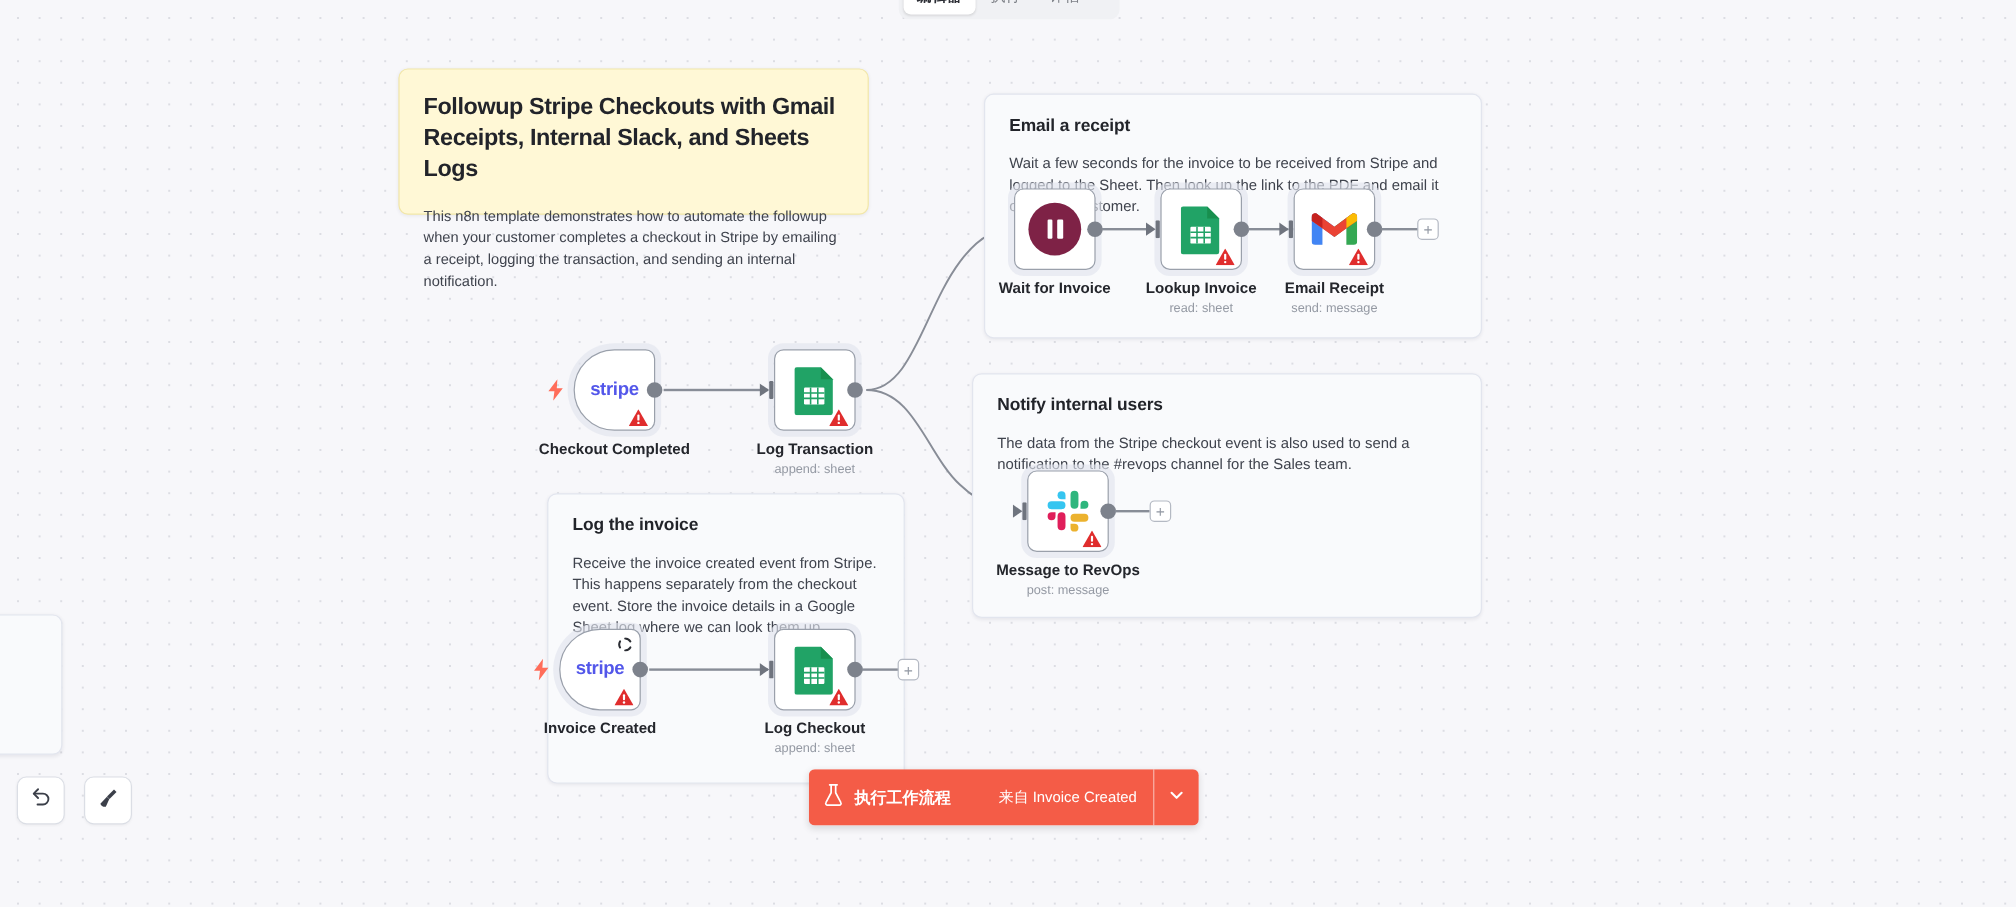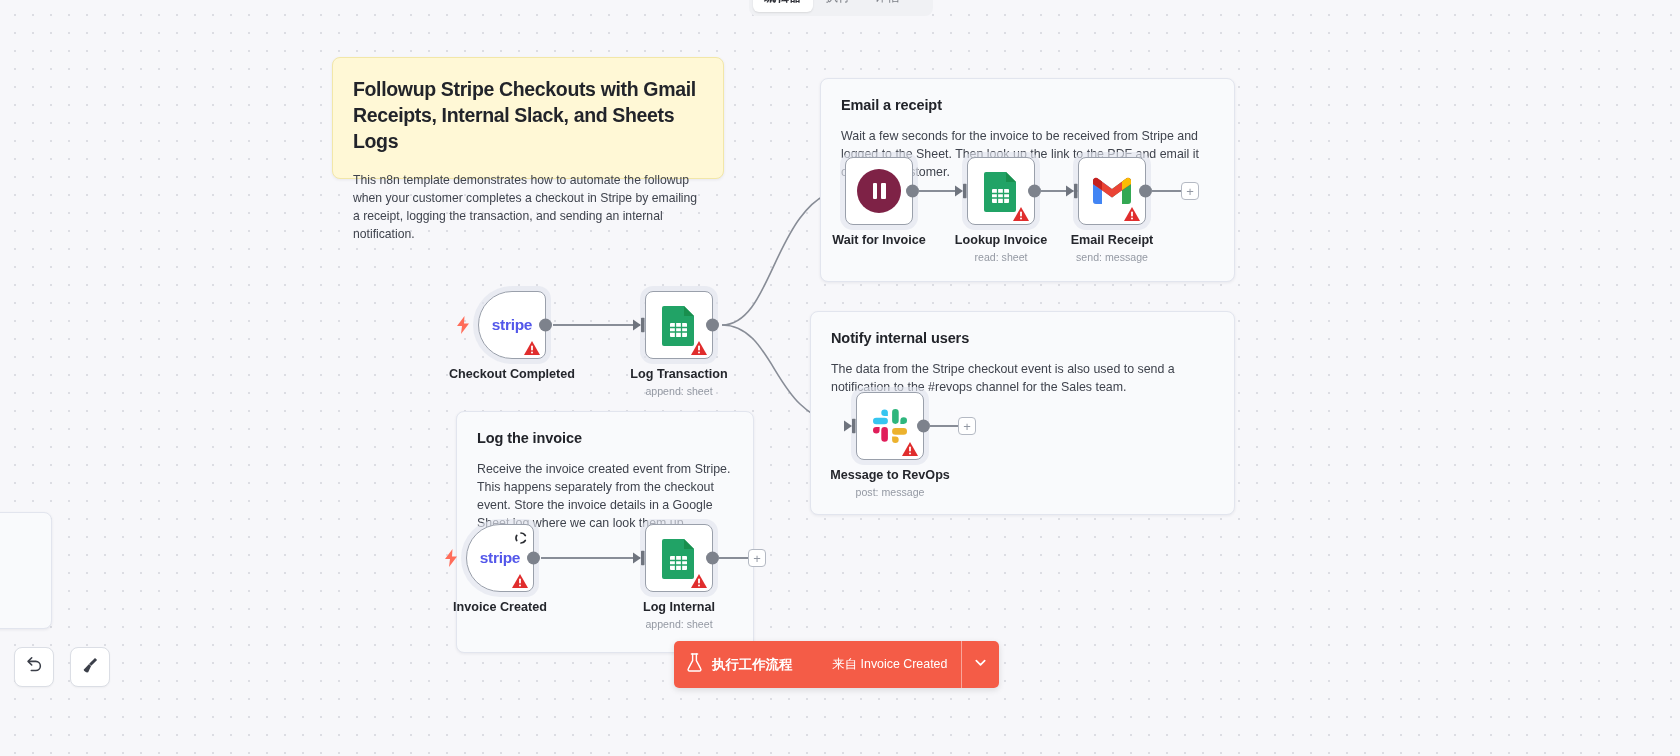--- a/index.html
+++ b/index.html
@@ -348,21 +348,21 @@
       </span>
       <span class="warn">
         <svg viewBox="0 0 16 14" width="16" height="14" style="position:absolute;right:0;bottom:0;">
           <path d="M8 0 L16 14 H0 Z" fill="#e02d2d"></path>
           <rect x="7.1" y="4.5" width="1.8" height="5" fill="#fff" rx=".8"></rect>
           <circle cx="8" cy="11.4" r="1" fill="#fff"></circle>
         </svg>
       </span>
       <span class="out-dot"></span>
     </div>
-    <div class="node-label">Log Internal</div>
+    <div class="node-label">Log Checkout</div>
     <div class="node-sub">append: sheet</div>
   </div>
   <div class="link" style="left:718px; top:557px; width:32px;"></div>
   <div class="plus-btn" style="left:748px; top:549px;">+</div>
 
   <div class="node-wrap" style="left:845px; top:157px;">
     <div class="node">
       <span class="wait-circle">
         <span class="bars">
             <span class="bar"></span>

